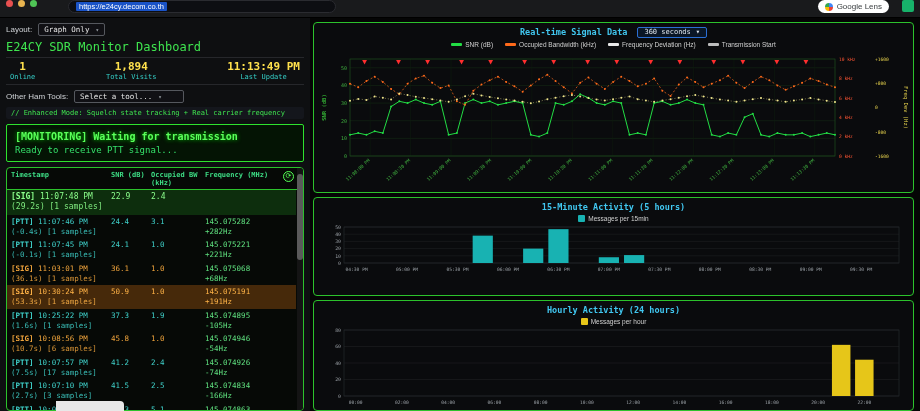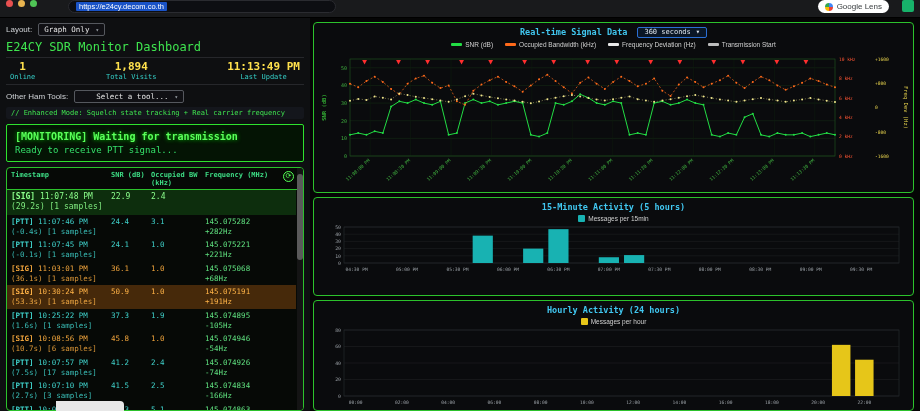--- a/index.html
+++ b/index.html
@@ -106,21 +106,21 @@
         <div class="stat-lab">Total Visits</div>
       </div>
       <div class="stat">
         <div class="stat-val">11:13:49 PM</div>
         <div class="stat-lab">Last Update</div>
       </div>
     </div>
 
     <div class="ctl-row">
       <span class="ctl-label">Other Ham Tools:</span>
-      <span class="sel" style="min-width:110px;justify-content:flex-end">
+      <span class="sel" style="min-width:110px;justify-content:flex-start">
         <span>Select a tool...</span>
         <span class="car">▾</span>
       </span>
     </div>
 
     <div class="enh">// Enhanced Mode: Squelch state tracking + Real carrier frequency</div>
 
     <div class="mon-box">
       <div class="mon-l1">[MONITORING] Waiting for transmission</div>
       <div class="mon-l2">Ready to receive PTT signal...</div>

